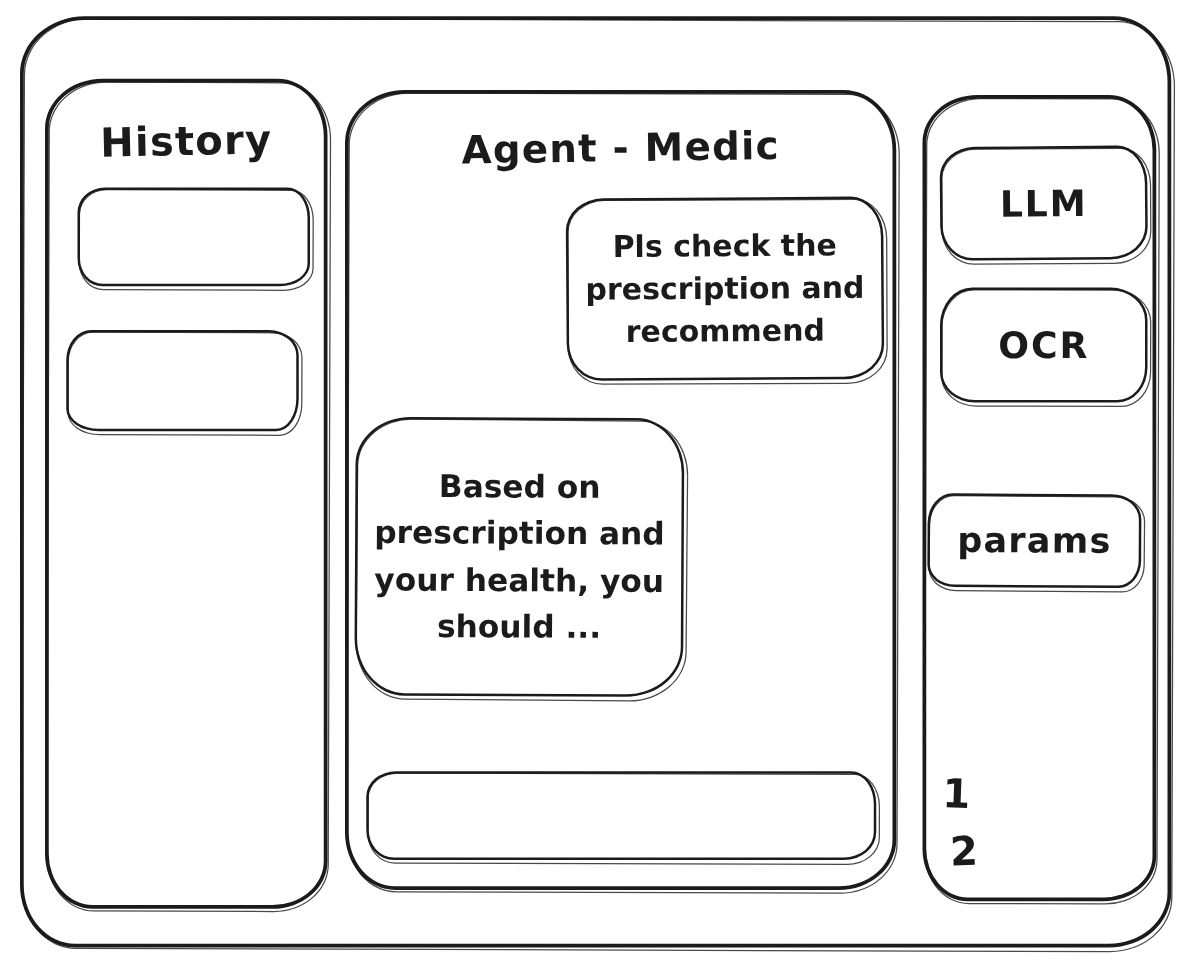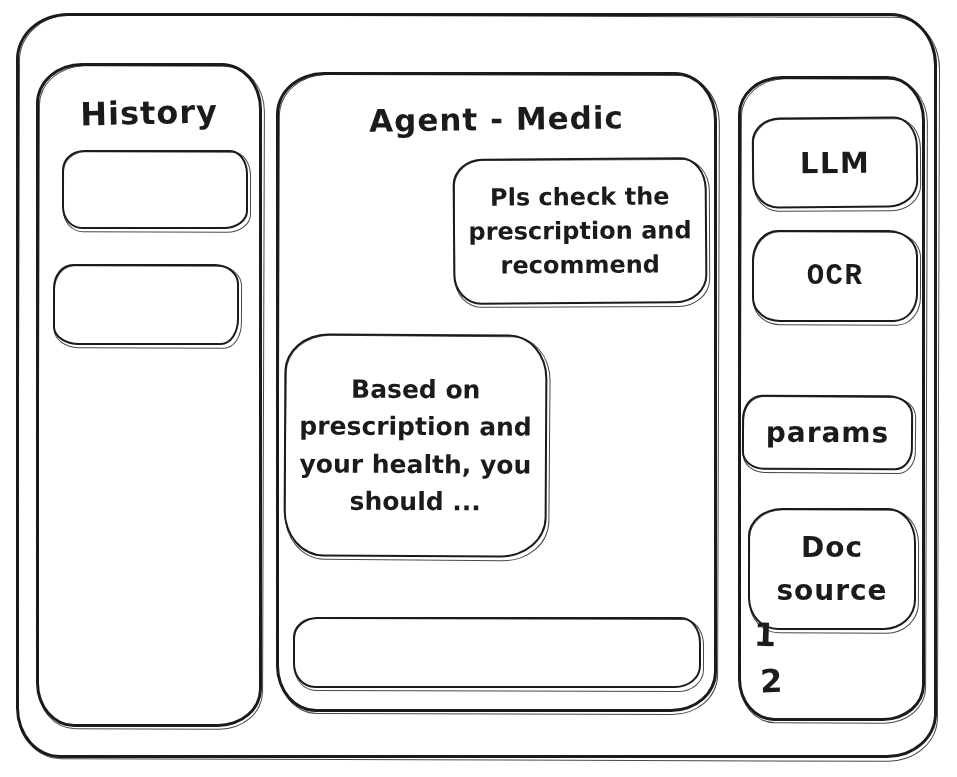--- a/index.html
+++ b/index.html
@@ -117,21 +117,20 @@
     cursor:default;
   }
   .tool-llm{
     left:752px; top:117px; width:166px; height:91px;
     border-radius:28px 24px 30px 26px / 24px 30px 26px 28px;
     transform:rotate(-.5deg);
   }
   .tool-ocr{
     left:752px; top:230px; width:166px; height:92px;
     border-radius:26px 30px 24px 28px / 30px 26px 28px 24px;
-    font-family:Liberation Mono, monospace;
   }
   .tool-params{
     left:742px; top:395px; width:171px; height:75px;
     border-radius:20px 24px 18px 22px / 24px 20px 22px 18px;
     font-size:28px; letter-spacing:1px;
     transform:rotate(.3deg);
     text-align:right;
   }
   .tool-doc{
     left:748px; top:508px; width:168px; height:122px;
@@ -166,17 +165,16 @@
   <div class="sk thin bubble bubble-user">Pls check the prescription and recommend</div>
   <div class="sk thin bubble bubble-assistant">Based on prescription and your health, you should ...</div>
   <div class="sk thin chat-input">
     <input type="text" value="" placeholder="" style="">
   </div>
 
   <div class="sk tools-panel"></div>
   <div class="sk thin tool-btn tool-llm">LLM</div>
   <div class="sk thin tool-btn tool-ocr">OCR</div>
   <div class="sk thin tool-btn tool-params">params</div>
-  <div class="sk thin tool-btn tool-doc">Doc source</div>
   <div class="doc-num num1">1</div>
   <div class="doc-num num2">2</div>
 
 </div>
 
 </body></html>

